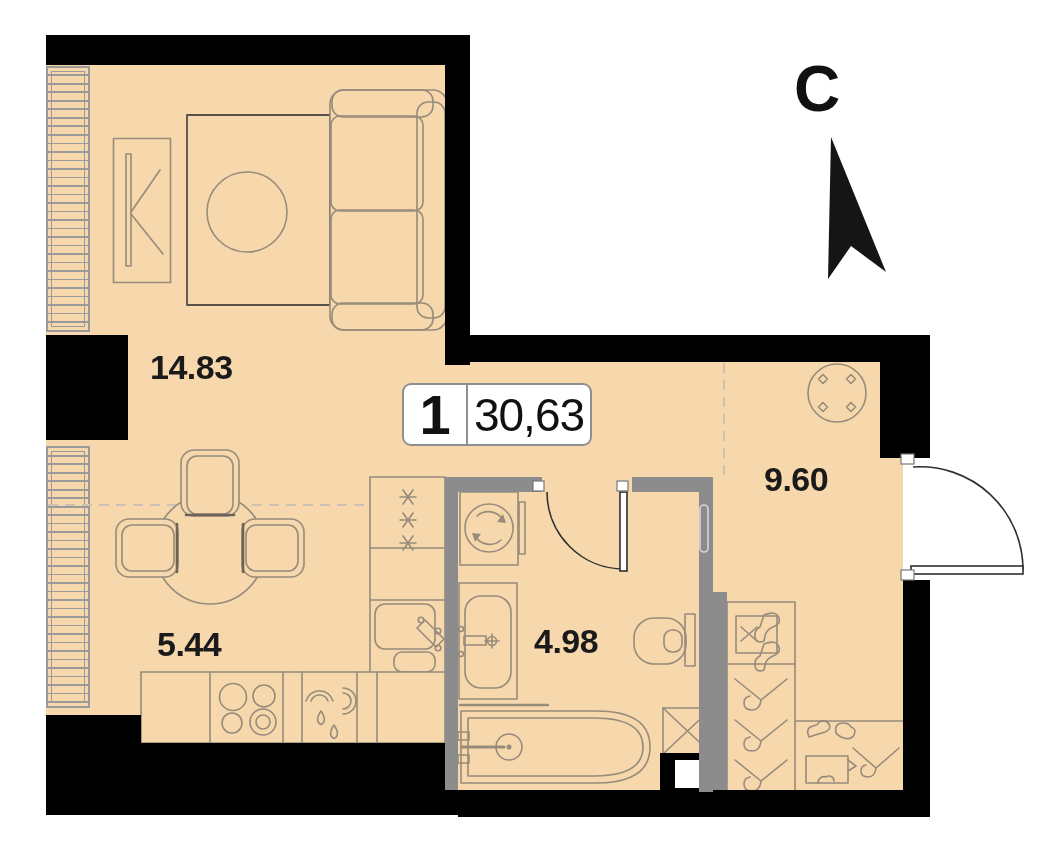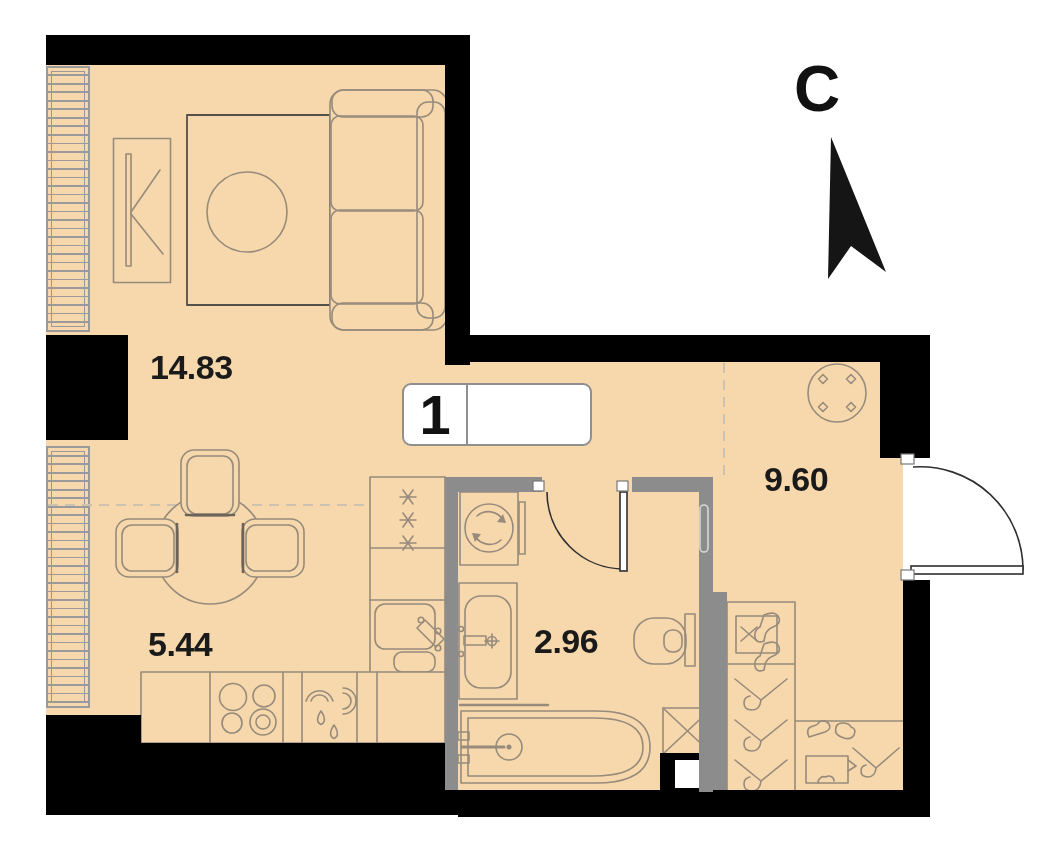--- a/index.html
+++ b/index.html
@@ -228,21 +228,22 @@
     <rect class="jamb" x="533" y="481" width="11" height="10"></rect>
     <rect class="jamb" x="617" y="481" width="11" height="10"></rect>
     <rect class="jamb" x="901" y="454" width="13" height="10"></rect>
     <rect class="jamb" x="901" y="570" width="13" height="10"></rect>
     <rect class="rail" x="700" y="505" width="8" height="47" rx="4"></rect>
     <polygon points="831,137 886,272 851,246 828,279" fill="#151515"></polygon>
   </svg>
 
   <div class="north-letter">С</div>
   <div class="lbl" style="left:150px;top:348px;">14.83</div>
-  <div class="lbl" style="left:148px;top:625px;">5.44</div>
-  <div class="lbl" style="left:534px;top:622px;">2.96</div>
+  <div class="lbl" style="left:157px;top:625px;">5.44</div>
+  <div class="lbl" style="left:534px;top:622px;">4.98</div>
   <div class="lbl" style="left:764px;top:460px;">9.60</div>
 
   <div class="unit-box">
     <div class="unit-num">1</div>
+    <div class="unit-area">30,63</div>
   </div>
 
 </div>
 
 </body></html>

